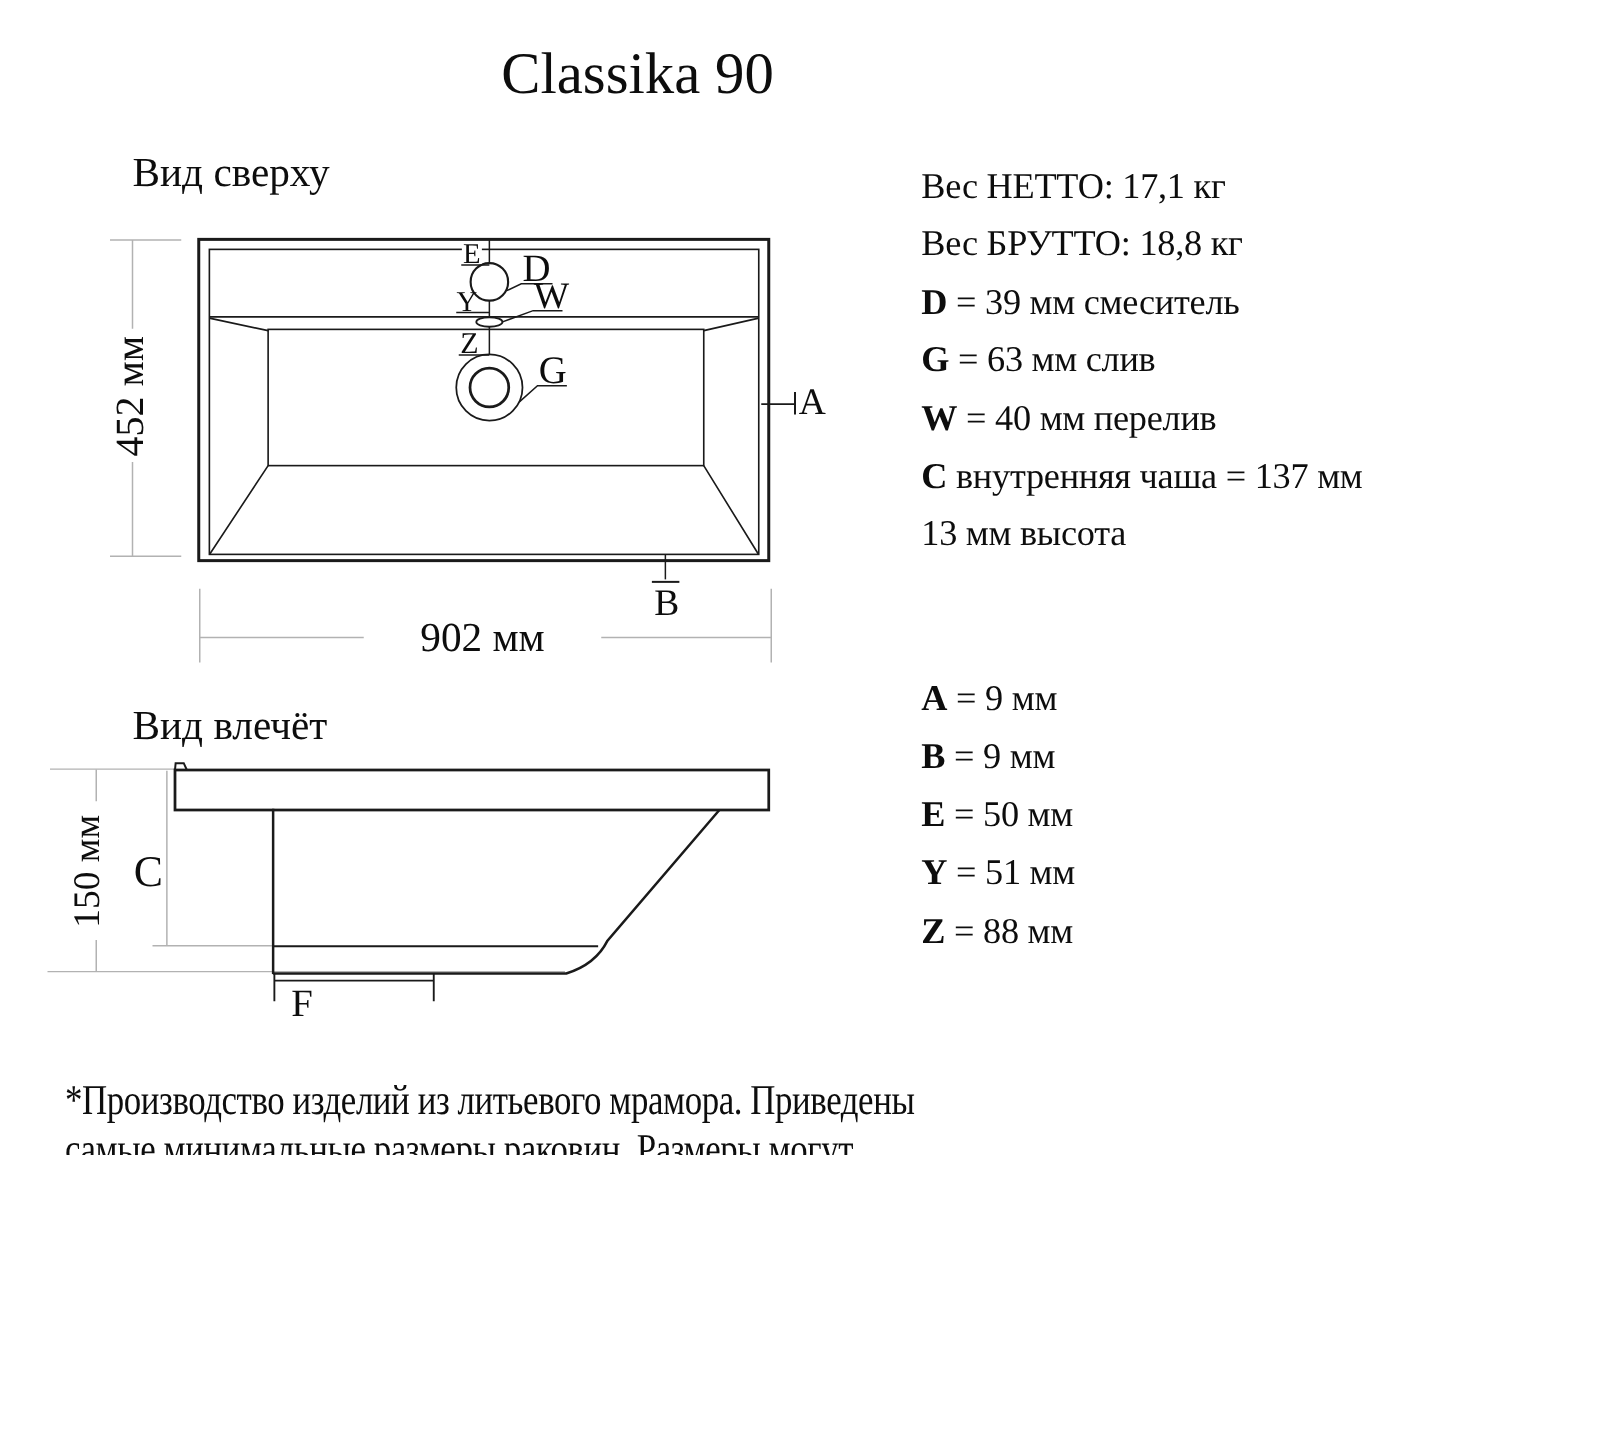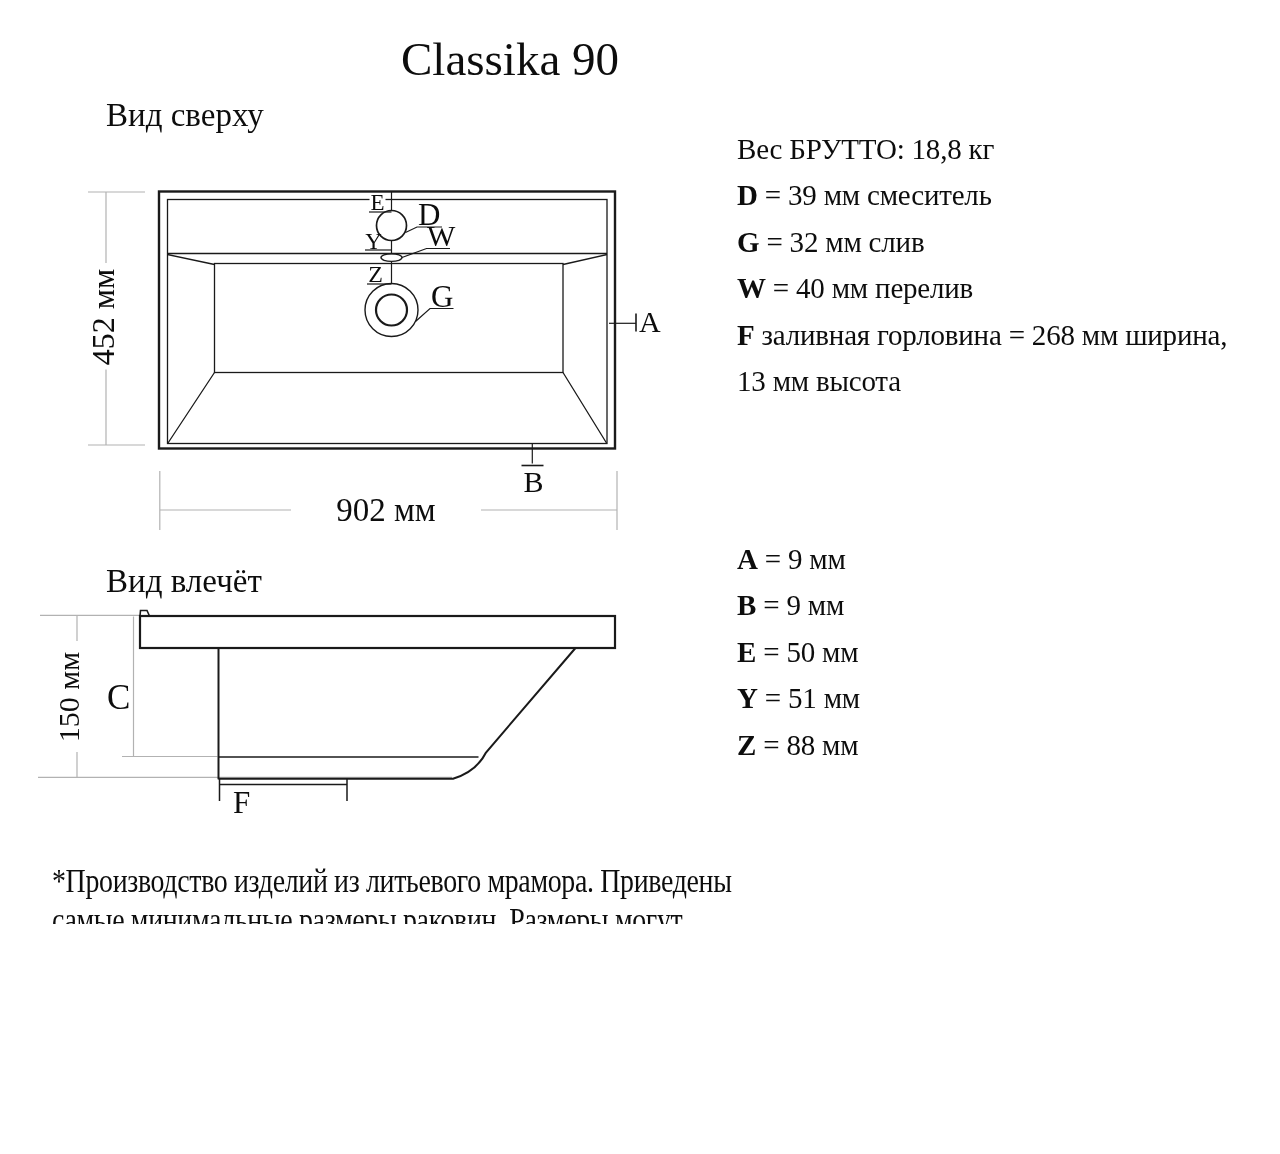--- a/index.html
+++ b/index.html
@@ -16,21 +16,21 @@
   svg{position:absolute;left:0;top:0;}
   svg text{font-family:"Liberation Serif", serif;}
 </style>
 </head>
 <body>
 
 <div class="page">
 
   <div class="title">Classika 90</div>
 
-  <div class="view-label" style="left:106px;top:97px">Вид сверху</div>
+  <div class="view-label" style="left:106px;top:121px">Вид сверху</div>
   <div class="view-label" style="left:106px;top:563px">Вид влечёт</div>
 
   <svg width="1280" height="1154" viewBox="0 0 1280 1154">
 
     <g fill="none" stroke="#b2b2b2" stroke-width="1.2">
       <path d="M88 192 H145"></path>
       <path d="M88 445 H145"></path>
       <path d="M106 192 V263 M106 369.5 V445"></path>
       <path d="M159.8 471 V530"></path>
       <path d="M617 471 V530"></path>
@@ -96,25 +96,26 @@
     </g>
 
     <g fill="#0d0d0d">
       <text x="107" y="709" font-size="35">C</text>
       <text x="79" y="697" text-anchor="middle" font-size="30" transform="rotate(-90 79 697)">150 мм</text>
       <text x="233" y="812.5" font-size="31">F</text>
     </g>
   </svg>
 
   <div class="specs" style="top:126px">
+    <div><b></b><span>Вес НЕТТО: 17,1 кг</span></div>
     <div><b></b><span>Вес БРУТТО: 18,8 кг</span></div>
     <div><b>D</b><span> = 39 мм смеситель</span></div>
-    <div><b>G</b><span> = 32 мм слив</span></div>
+    <div><b>G</b><span> = 63 мм слив</span></div>
     <div><b>W</b><span> = 40 мм перелив</span></div>
-    <div><b>F</b><span> заливная горловина = 268 мм ширина,</span></div>
+    <div><b>C</b><span> внутренняя чаша = 137 мм</span></div>
     <div><b></b><span>13 мм высота</span></div>
   </div>
 
   <div class="specs" style="top:536px">
     <div><b>A</b><span> = 9 мм</span></div>
     <div><b>B</b><span> = 9 мм</span></div>
     <div><b>E</b><span> = 50 мм</span></div>
     <div><b>Y</b><span> = 51 мм</span></div>
     <div><b>Z</b><span> = 88 мм</span></div>
   </div>

